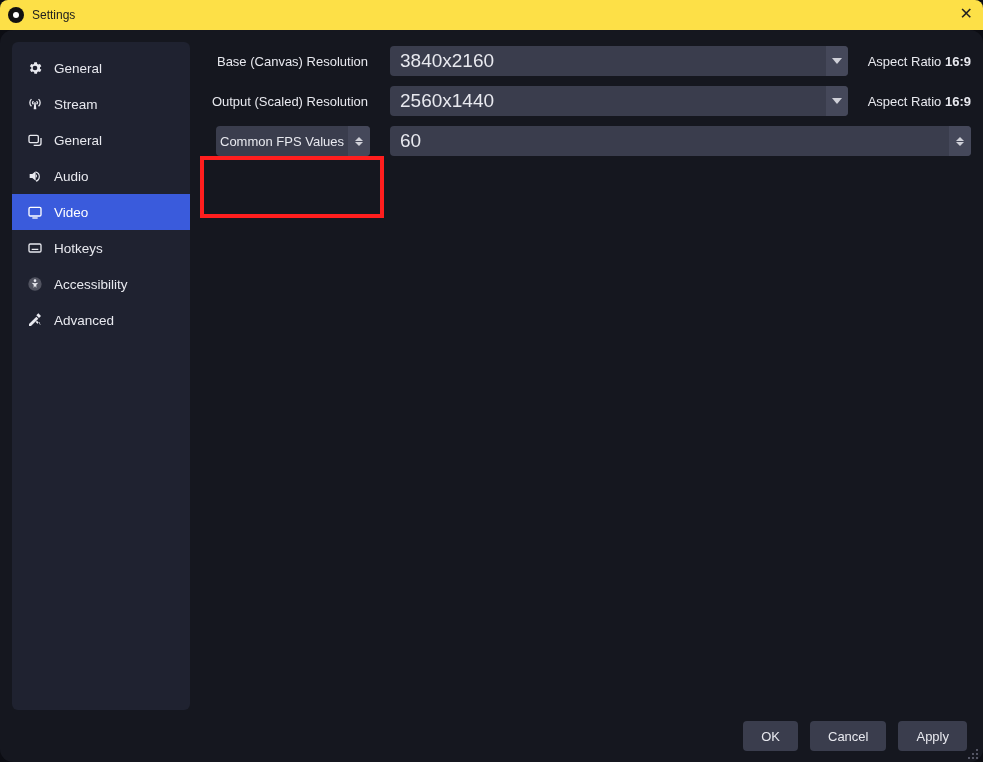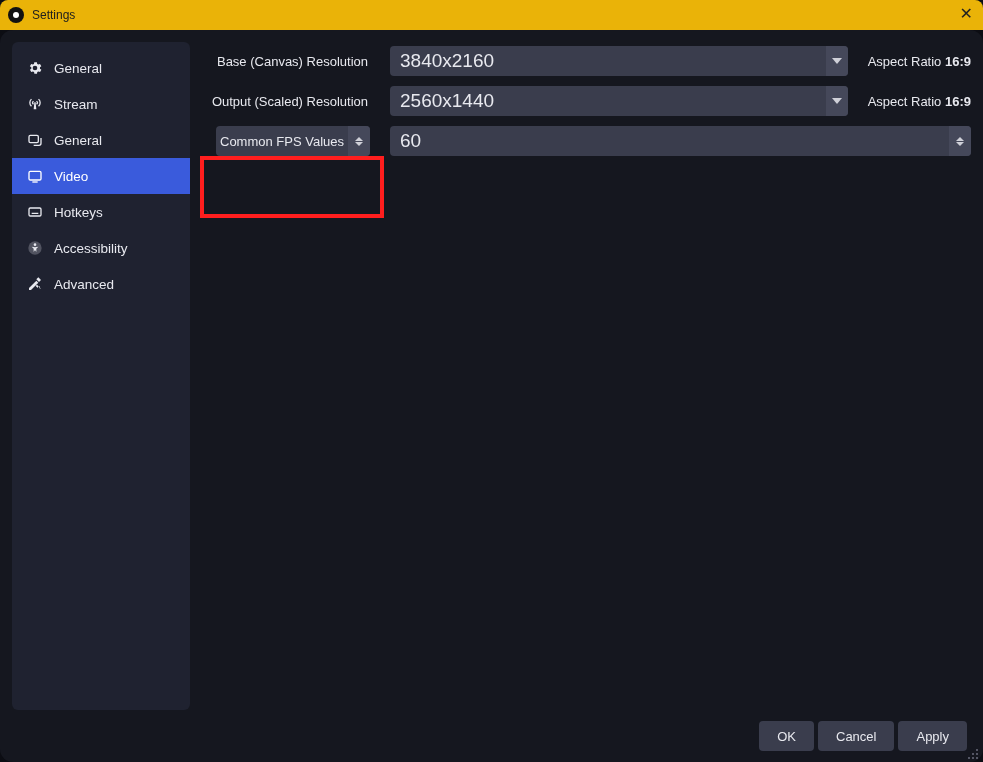--- a/index.html
+++ b/index.html
@@ -9,21 +9,21 @@
     background: #0c0d13;
     font-family: "Segoe UI", Arial, sans-serif;
     font-size: 13px;
     color: #dfe0e6;
     overflow: hidden;
     position: relative;
   }
   
   .titlebar {
     height: 30px;
-    background: #eab308;
+    background: #fde047;
     color: #202020;
     display: flex;
     align-items: center;
     padding: 0 8px;
     border-top-left-radius: 8px;
     border-top-right-radius: 8px;
     position: relative;
   }
   .titlebar .app-icon {
     width: 16px; height: 16px;
@@ -162,21 +162,21 @@
     position:absolute;
     border:4px solid #ff1e1e;
     pointer-events:none;
   }
   
   .footer{
     height:52px;
     display:flex;
     align-items:center;
     justify-content:flex-end;
-    gap:4px;
+    gap:12px;
     padding: 0 16px;
   }
   .btn{
     height:30px;
     padding:0 18px;
     background:#3a3d4d;
     border:none;
     border-radius:4px;
     color:#e8e9ef;
     font-size:13px;
@@ -220,20 +220,28 @@
         <span>Stream</span>
       </div>
       <div class="sidebar-item">
         <span class="icon">
           <svg viewBox="0 0 24 24" width="16" height="16" fill="none" stroke="currentColor" stroke-width="2">
               <rect x="3" y="5" width="14" height="11" rx="2"></rect>
               <path d="M10 20h8a3 3 0 0 0 3-3V9"></path>
             </svg>
         </span>
         <span>General</span>
+      </div>
+      <div class="sidebar-item">
+        <span class="icon">
+          <svg viewBox="0 0 24 24" width="16" height="16" fill="currentColor">
+              <path d="M4 9v6h4l5 4V5L8 9Zm11 3a3 3 0 0 0-1.5-2.6v5.2A3 3 0 0 0 15 12Zm-1.5-6.7v2A6 6 0 0 1 13.5 18.7v2a8 8 0 0 0 0-15.4Z"></path>
+            </svg>
+        </span>
+        <span>Audio</span>
       </div>
       <div class="sidebar-item active">
         <span class="icon">
           <svg viewBox="0 0 24 24" width="16" height="16" fill="none" stroke="currentColor" stroke-width="2">
               <rect x="3" y="5" width="18" height="13" rx="2"></rect>
               <path d="M8 21h8"></path>
             </svg>
         </span>
         <span>Video</span>
       </div>

